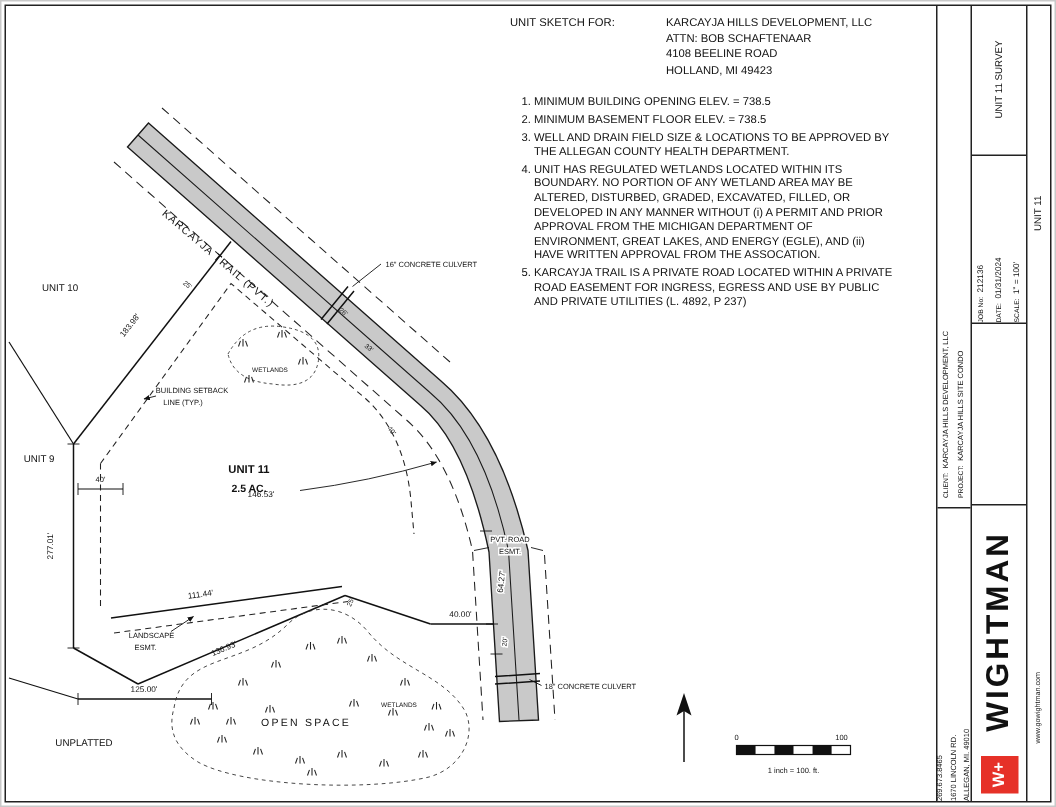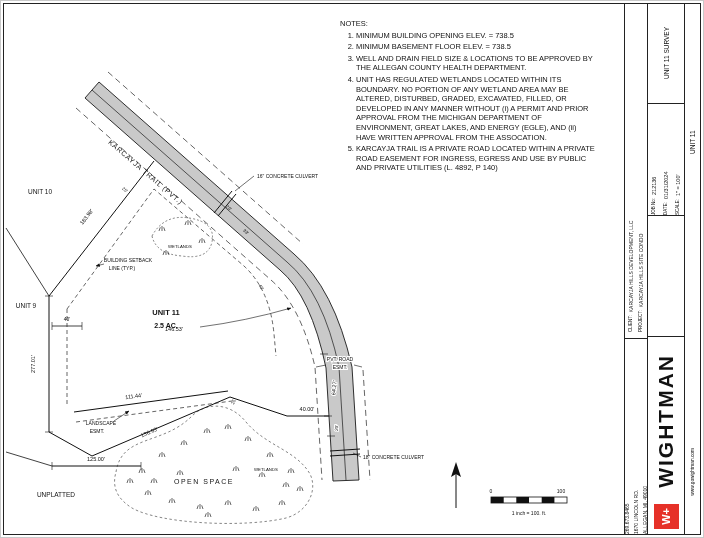--- a/index.html
+++ b/index.html
@@ -186,30 +186,38 @@
       <rect x="487" y="493" width="12.7" height="6" fill="#111"></rect>
       <rect x="512.3" y="493" width="12.7" height="6" fill="#111"></rect>
       <rect x="537.7" y="493" width="12.7" height="6" fill="#111"></rect>
       <text x="487" y="489" font-size="5" text-anchor="middle">0</text>
       <text x="557" y="489" font-size="5" text-anchor="middle">100</text>
       <text x="525" y="511" font-size="5" text-anchor="middle">1 inch = 100. ft.</text>
     </g>
   </svg>
 
   <div class="text-col">
+    <div class="sketch-for">
+      <div class="blk-label">UNIT SKETCH FOR:</div>
+      <div class="addr">
+        <div>KARCAYJA HILLS DEVELOPMENT, LLC</div>
+        <div>ATTN: BOB SCHAFTENAAR</div>
+        <div>4108 BEELINE ROAD</div>
+        <div>HOLLAND, MI 49423</div>
+      </div>
+    </div>
     <div class="desc">
     </div>
     <div class="notes">
-      <div class="blk-label">NOTES:</div>
       <ol>
         <li>MINIMUM BUILDING OPENING ELEV. = 738.5</li>
         <li>MINIMUM BASEMENT FLOOR ELEV. = 738.5</li>
         <li>WELL AND DRAIN FIELD SIZE &amp; LOCATIONS TO BE APPROVED BY THE ALLEGAN COUNTY HEALTH DEPARTMENT.</li>
         <li>UNIT HAS REGULATED WETLANDS LOCATED WITHIN ITS BOUNDARY. NO PORTION OF ANY WETLAND AREA MAY BE ALTERED, DISTURBED, GRADED, EXCAVATED, FILLED, OR DEVELOPED IN ANY MANNER WITHOUT (i) A PERMIT AND PRIOR APPROVAL FROM THE MICHIGAN DEPARTMENT OF ENVIRONMENT, GREAT LAKES, AND ENERGY (EGLE), AND (ii) HAVE WRITTEN APPROVAL FROM THE ASSOCATION.</li>
-        <li>KARCAYJA TRAIL IS A PRIVATE ROAD LOCATED WITHIN A PRIVATE ROAD EASEMENT FOR INGRESS, EGRESS AND USE BY PUBLIC AND PRIVATE UTILITIES (L. 4892, P 140)</li>
+        <li>KARCAYJA TRAIL IS A PRIVATE ROAD LOCATED WITHIN A PRIVATE ROAD EASEMENT FOR INGRESS, EGRESS AND USE BY PUBLIC AND PRIVATE UTILITIES (L. 4892, P 237)</li>
       </ol>
     </div>
   </div>
 
   <div class="titleblock">
     <div class="tb-colA">
       <div class="tb-clientproj">
         <div class="vtext">
           <span class="tb-lbl">CLIENT:</span><span>KARCAYJA HILLS DEVELOPMENT, LLC</span>
         </div>

